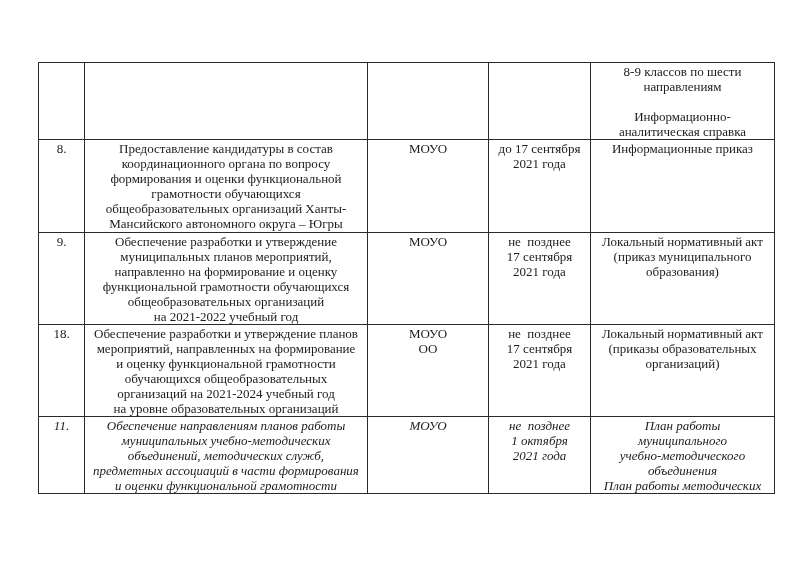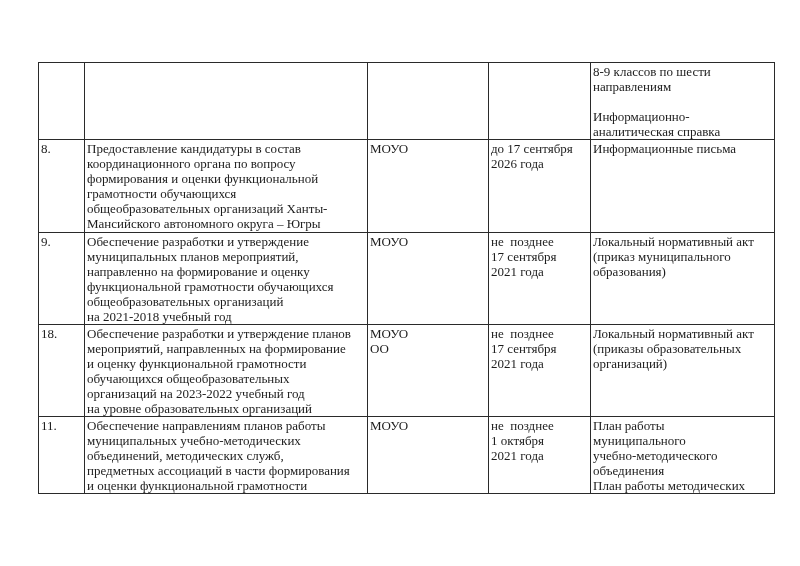--- a/index.html
+++ b/index.html
@@ -18,31 +18,31 @@
     top: 62px;
     width: 736px;
     border-collapse: collapse;
     table-layout: fixed;
     font-size: 13px;
     line-height: 15px;
   }
   table.plan td {
     border: 1.5px solid #2a2a2a;
     vertical-align: top;
-    text-align: left;
+    text-align: center;
     padding: 1px 2px 0 2px;
     white-space: pre-wrap;
     overflow: hidden;
     word-wrap: break-word;
   }
   tr.r0 { height: 74px; }
   tr.r1 { height: 93px; }
   tr.r2 { height: 92px; }
   tr.r3 { height: 92px; }
-  tr.r4 { height: 62px; }
+  tr.r4 { height: 62px; font-style: italic; }
   col.c-num    { width: 46px;  }
   col.c-act    { width: 283px; }
   col.c-resp   { width: 121px; }
   col.c-dline  { width: 102px; }
   col.c-result { width: 184px; }
 </style>
 </head>
 <body>
 
 <div class="page">
@@ -69,46 +69,46 @@
       <tr class="r1">
         <td>8.</td>
         <td>Предоставление кандидатуры в состав
 координационного органа по вопросу
 формирования и оценки функциональной
 грамотности обучающихся
 общеобразовательных организаций Ханты-
 Мансийского автономного округа – Югры</td>
         <td>МОУО</td>
         <td>до 17 сентября
-2026 года</td>
-        <td>Информационные письма</td>
+2021 года</td>
+        <td>Информационные приказ</td>
       </tr>
       <tr class="r2">
         <td>9.</td>
         <td>Обеспечение разработки и утверждение
 муниципальных планов мероприятий,
 направленно на формирование и оценку
 функциональной грамотности обучающихся
 общеобразовательных организаций
-на 2021-2018 учебный год</td>
+на 2021-2022 учебный год</td>
         <td>МОУО</td>
         <td>не  позднее
 17 сентября
 2021 года</td>
         <td>Локальный нормативный акт
 (приказ муниципального
 образования)</td>
       </tr>
       <tr class="r3">
         <td>18.</td>
         <td>Обеспечение разработки и утверждение планов
 мероприятий, направленных на формирование
 и оценку функциональной грамотности
 обучающихся общеобразовательных
-организаций на 2023-2022 учебный год
+организаций на 2021-2024 учебный год
 на уровне образовательных организаций</td>
         <td>МОУО
 ОО</td>
         <td>не  позднее
 17 сентября
 2021 года</td>
         <td>Локальный нормативный акт
 (приказы образовательных
 организаций)</td>
       </tr>

